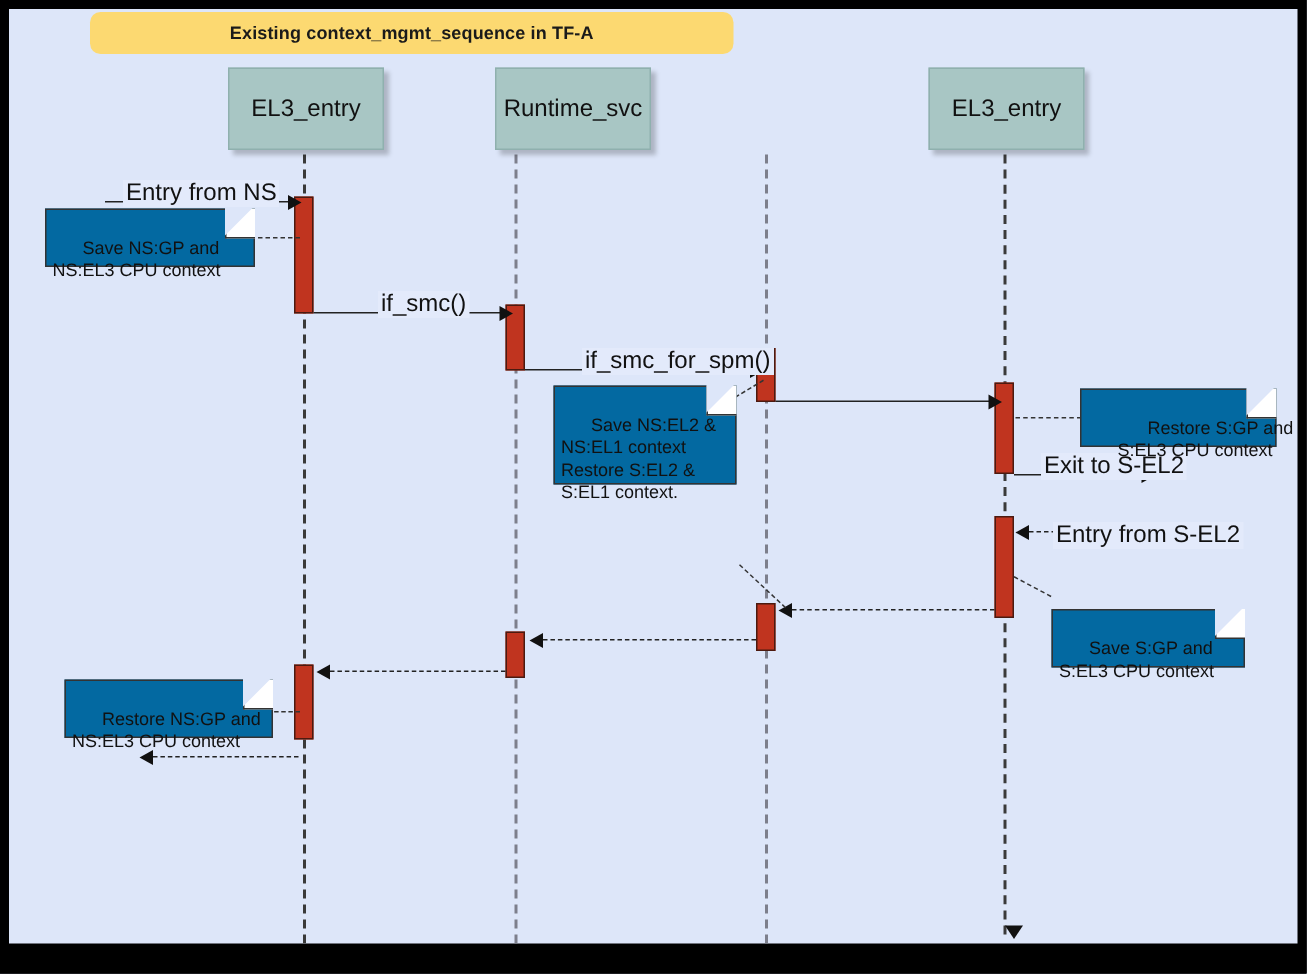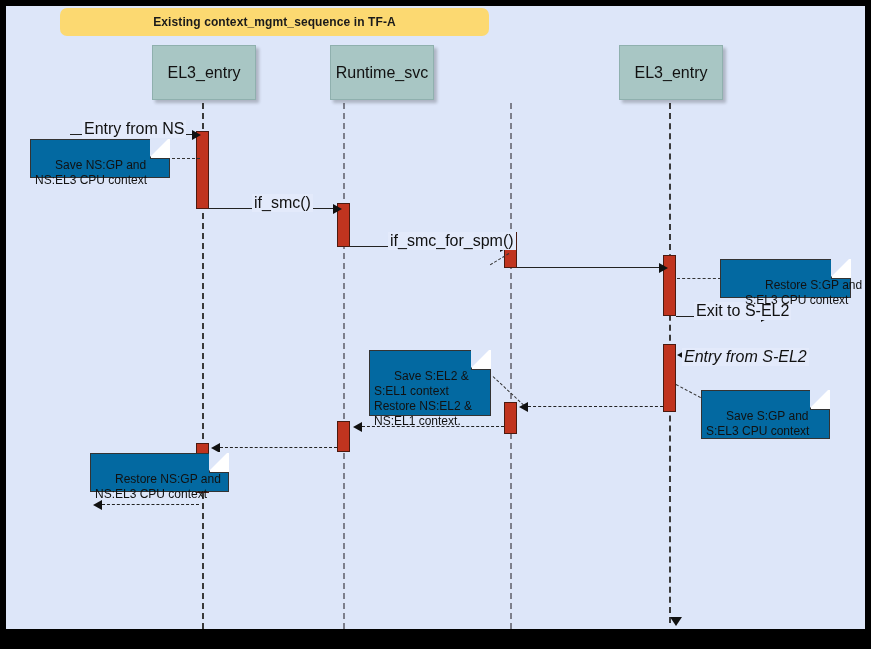--- a/index.html
+++ b/index.html
@@ -104,21 +104,21 @@
 
     <div class="msg" style="left:511px;top:261px;width:145px;"></div>
     <div class="arrowR" style="left:653px;top:256.5px;"></div>
 
     <div class="msg" style="left:670px;top:310px;width:88px;"></div>
     <div class="arrowR" style="left:755px;top:305.5px;"></div>
     <div class="msg-label" style="left:688px;top:296px;">Exit to S-EL2</div>
 
     <div class="msg dash" style="left:680px;top:348px;width:88px;"></div>
     <div class="arrowL" style="left:671px;top:343.5px;"></div>
-    <div class="msg-label" style="left:676px;top:342px;font-style:italic;">Entry from S-EL2</div>
+    <div class="msg-label" style="left:696px;top:342px;">Entry from S-EL2</div>
 
     <div class="msg dash" style="left:522px;top:400px;width:135px;"></div>
     <div class="arrowL" style="left:513px;top:395.5px;"></div>
 
     <div class="msg dash" style="left:356px;top:420px;width:142px;"></div>
     <div class="arrowL" style="left:347px;top:415.5px;"></div>
 
     <div class="msg dash" style="left:214px;top:441px;width:117px;"></div>
     <div class="arrowL" style="left:205px;top:436.5px;"></div>
 
@@ -128,45 +128,45 @@
     <div class="arrowD" style="left:664px;top:611px;"></div>
 
     <div class="note-conn" style="left:161px;top:152px;width:33px;"></div>
     <div class="note" style="left:24px;top:133px;width:140px;height:39px;">
       <span>Save NS:GP and
 NS:EL3 CPU context</span>
       <span class="fold"></span>
     </div>
 
     <div class="note-conn" style="left:481px;top:247px;width:22px;transform:rotate(-31deg);transform-origin:right center;"></div>
+    <div class="note" style="left:363px;top:251px;width:122px;height:66px;">
+      <span>Save NS:EL2 &amp;
+NS:EL1 context
+Restore S:EL2 &amp;
+S:EL1 context.</span>
+      <span class="fold"></span>
+    </div>
 
     <div class="note-conn" style="left:671px;top:272px;width:44px;"></div>
     <div class="note" style="left:714px;top:253px;width:131px;height:39px;padding-left:24px;">
       <span>Restore S:GP and
 S:EL3 CPU context</span>
       <span class="fold"></span>
     </div>
 
     <div class="note-conn" style="left:487px;top:370px;width:42px;transform:rotate(43deg);transform-origin:left center;"></div>
-    <div class="note" style="left:363px;top:344px;width:122px;height:66px;">
-      <span>Save S:EL2 &amp;
-S:EL1 context
-Restore NS:EL2 &amp;
-NS:EL1 context.</span>
-      <span class="fold"></span>
-    </div>
 
     <div class="note-conn" style="left:670px;top:378px;width:28px;transform:rotate(28deg);transform-origin:left center;"></div>
-    <div class="note" style="left:695px;top:384px;width:129px;height:49px;">
+    <div class="note" style="left:695px;top:400px;width:129px;height:39px;">
       <span>Save S:GP and
 S:EL3 CPU context</span>
       <span class="fold"></span>
     </div>
 
     <div class="note-conn" style="left:172px;top:468px;width:22px;"></div>
-    <div class="note" style="left:37px;top:447px;width:139px;height:39px;margin-left:47px;">
+    <div class="note" style="left:37px;top:447px;width:139px;height:39px;">
       <span>Restore NS:GP and
 NS:EL3 CPU context</span>
       <span class="fold"></span>
     </div>
 
   </div>
 </div>
 
 </body></html>

